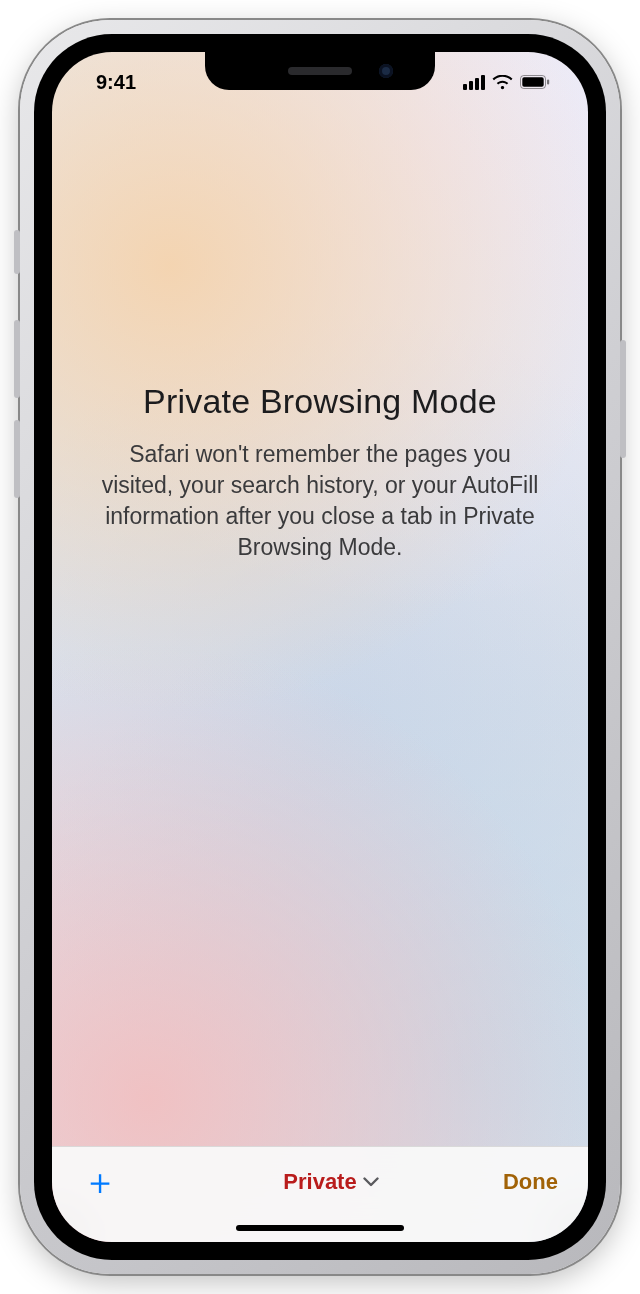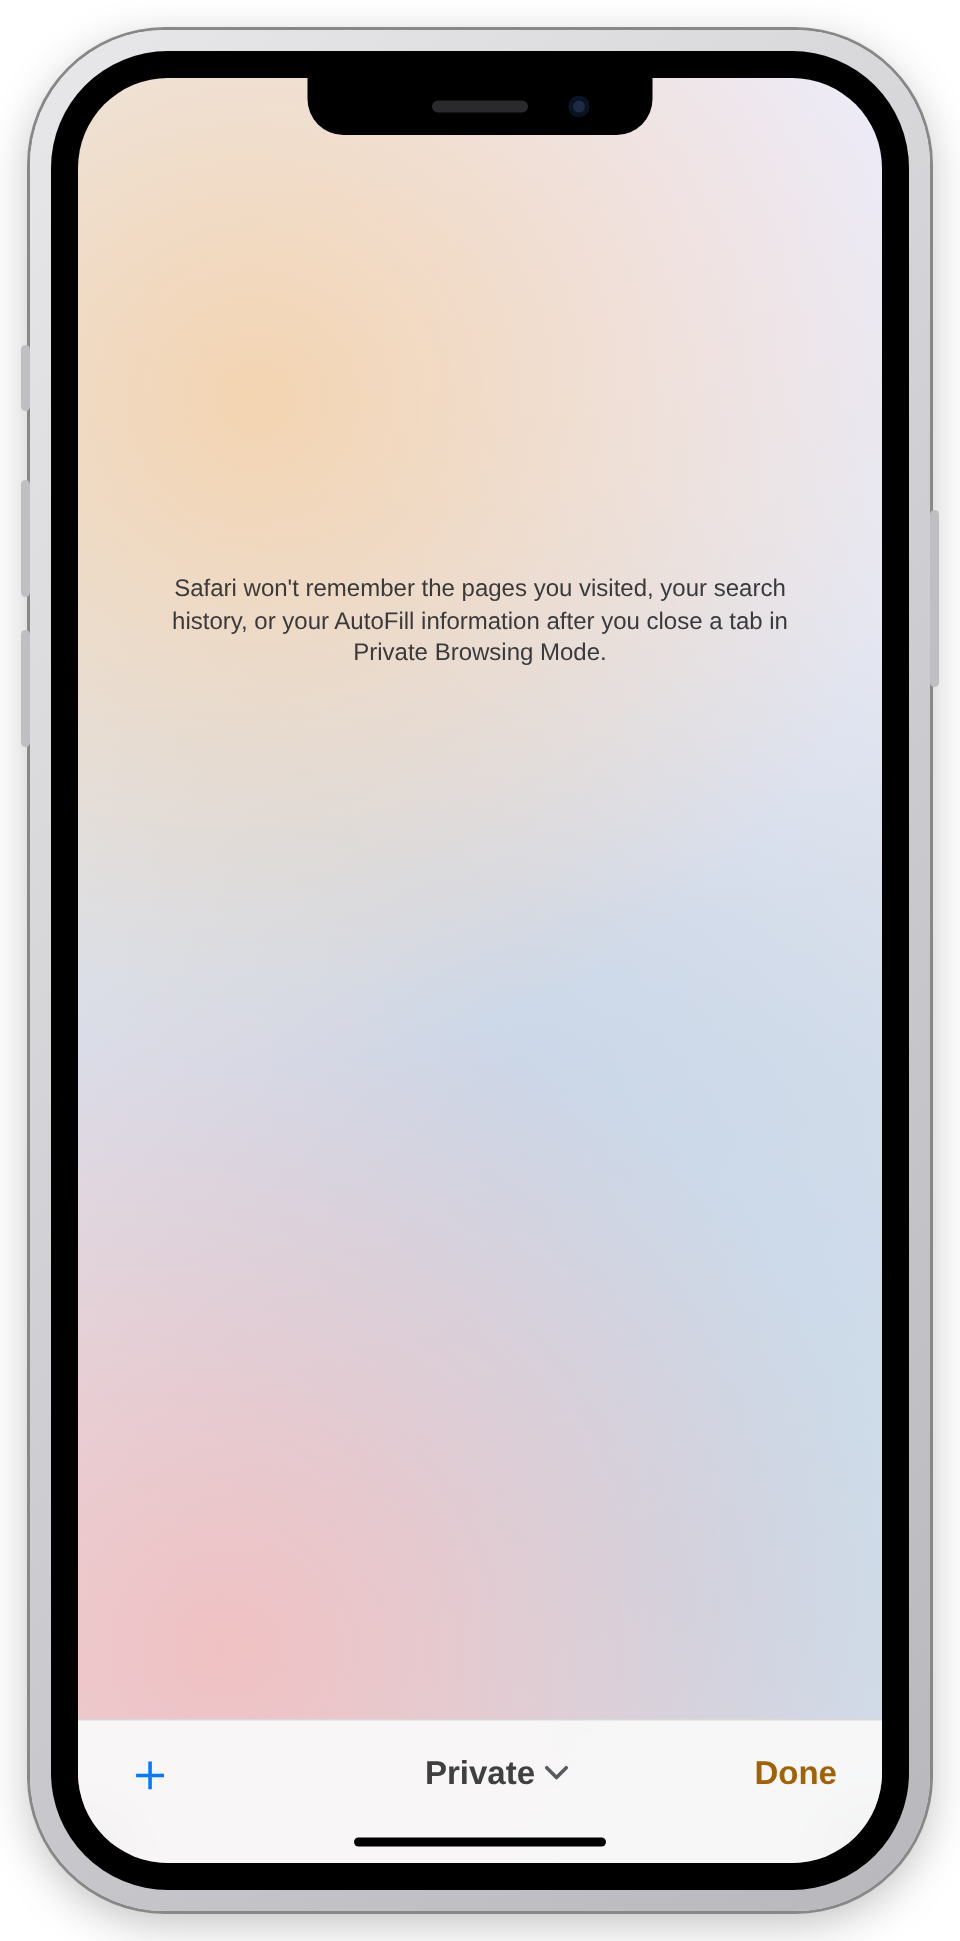--- a/index.html
+++ b/index.html
@@ -112,21 +112,21 @@
       text-align: center;
     }
     .title {
       font-size: 34px;
       font-weight: 500;
       color: #1c1c1e;
       letter-spacing: 0.2px;
       margin-bottom: 18px;
     }
     .desc {
-      font-size: 16px;
+      font-size: 23px;
       line-height: 1.35;
       color: #3a3a3c;
       max-width: 480px;
       margin: 0 auto;
       padding: 0 18px;
     }
     .toolbar {
       height: 96px;
       background: rgba(249,249,249,0.94);
       backdrop-filter: blur(20px);
@@ -141,21 +141,21 @@
     .tb-right { justify-content:flex-end; }
     .plus-btn {
       color: #007aff;
       font-size: 36px;
       font-weight: 300;
       line-height: 1;
       cursor: pointer;
     }
     .group-btn {
       display: flex; align-items: center; gap: 6px;
-      color: #404040; font-size: 22px; font-weight: 600; cursor: pointer; margin-left: 22px;
+      color: #b91c1c; font-size: 22px; font-weight: 600; cursor: pointer; margin-left: 22px;
     }
     .chev-down { display:inline-flex; }
     .done-btn {
       color: #a16207;
       font-size: 22px;
       font-weight: 600;
       cursor: pointer;
     }
     .home-indicator {
       position: absolute;
@@ -176,23 +176,47 @@
   <span class="side-btn power"></span>
 
   <div class="bezel">
     <div class="screen">
 
       <div class="notch">
         <span class="speaker"></span>
         <span class="camera"></span>
       </div>
 
+      <div class="status-bar">
+        <div class="status-left">9:41</div>
+        <div class="status-right">
+          <span class="cell-bars">
+            <span></span>
+              <span></span>
+              <span></span>
+              <span></span>
+          </span>
+          <span class="wifi-icon">
+            <svg width="21" height="15" viewBox="0 0 21 15">
+                <path d="M10.5 14.2c.9 0 1.7-.7 1.7-1.7 0-.9-.8-1.6-1.7-1.6s-1.7.7-1.7 1.6c0 1 .8 1.7 1.7 1.7zm-4.3-4.6c1.1-1.1 2.6-1.8 4.3-1.8s3.2.7 4.3 1.8l1.5-1.5C14.8 6.6 12.8 5.7 10.5 5.7S6.2 6.6 4.7 8.1l1.5 1.5zM2 5.3C4.2 3.1 7.2 1.8 10.5 1.8s6.3 1.3 8.5 3.5l1.5-1.5C17.9 1.2 14.4-.3 10.5-.3S3.1 1.2.5 3.8L2 5.3z" fill="#000"></path>
+              </svg>
+          </span>
+          <span class="battery-icon">
+            <svg width="30" height="14" viewBox="0 0 30 14">
+                <rect x="0.5" y="0.5" width="25" height="13" rx="3.2" fill="none" stroke="#000" stroke-opacity="0.4"></rect>
+                <rect x="2.3" y="2.3" width="21.4" height="9.4" rx="1.8" fill="#000"></rect>
+                <rect x="27" y="4.4" width="2.2" height="5.2" rx="1.1" fill="#000" fill-opacity="0.5"></rect>
+              </svg>
+          </span>
+        </div>
+      </div>
 
       <div class="content">
         <div class="main">
+          <div class="title">Private Browsing Mode</div>
           <div class="desc">Safari won't remember the pages you visited, your search history, or your AutoFill information after you close a tab in Private Browsing Mode.</div>
         </div>
 
         <div class="toolbar">
           <div class="tb-left">
             <span class="plus-btn">
               <span>＋</span>
             </span>
           </div>
           <div class="group-btn">

